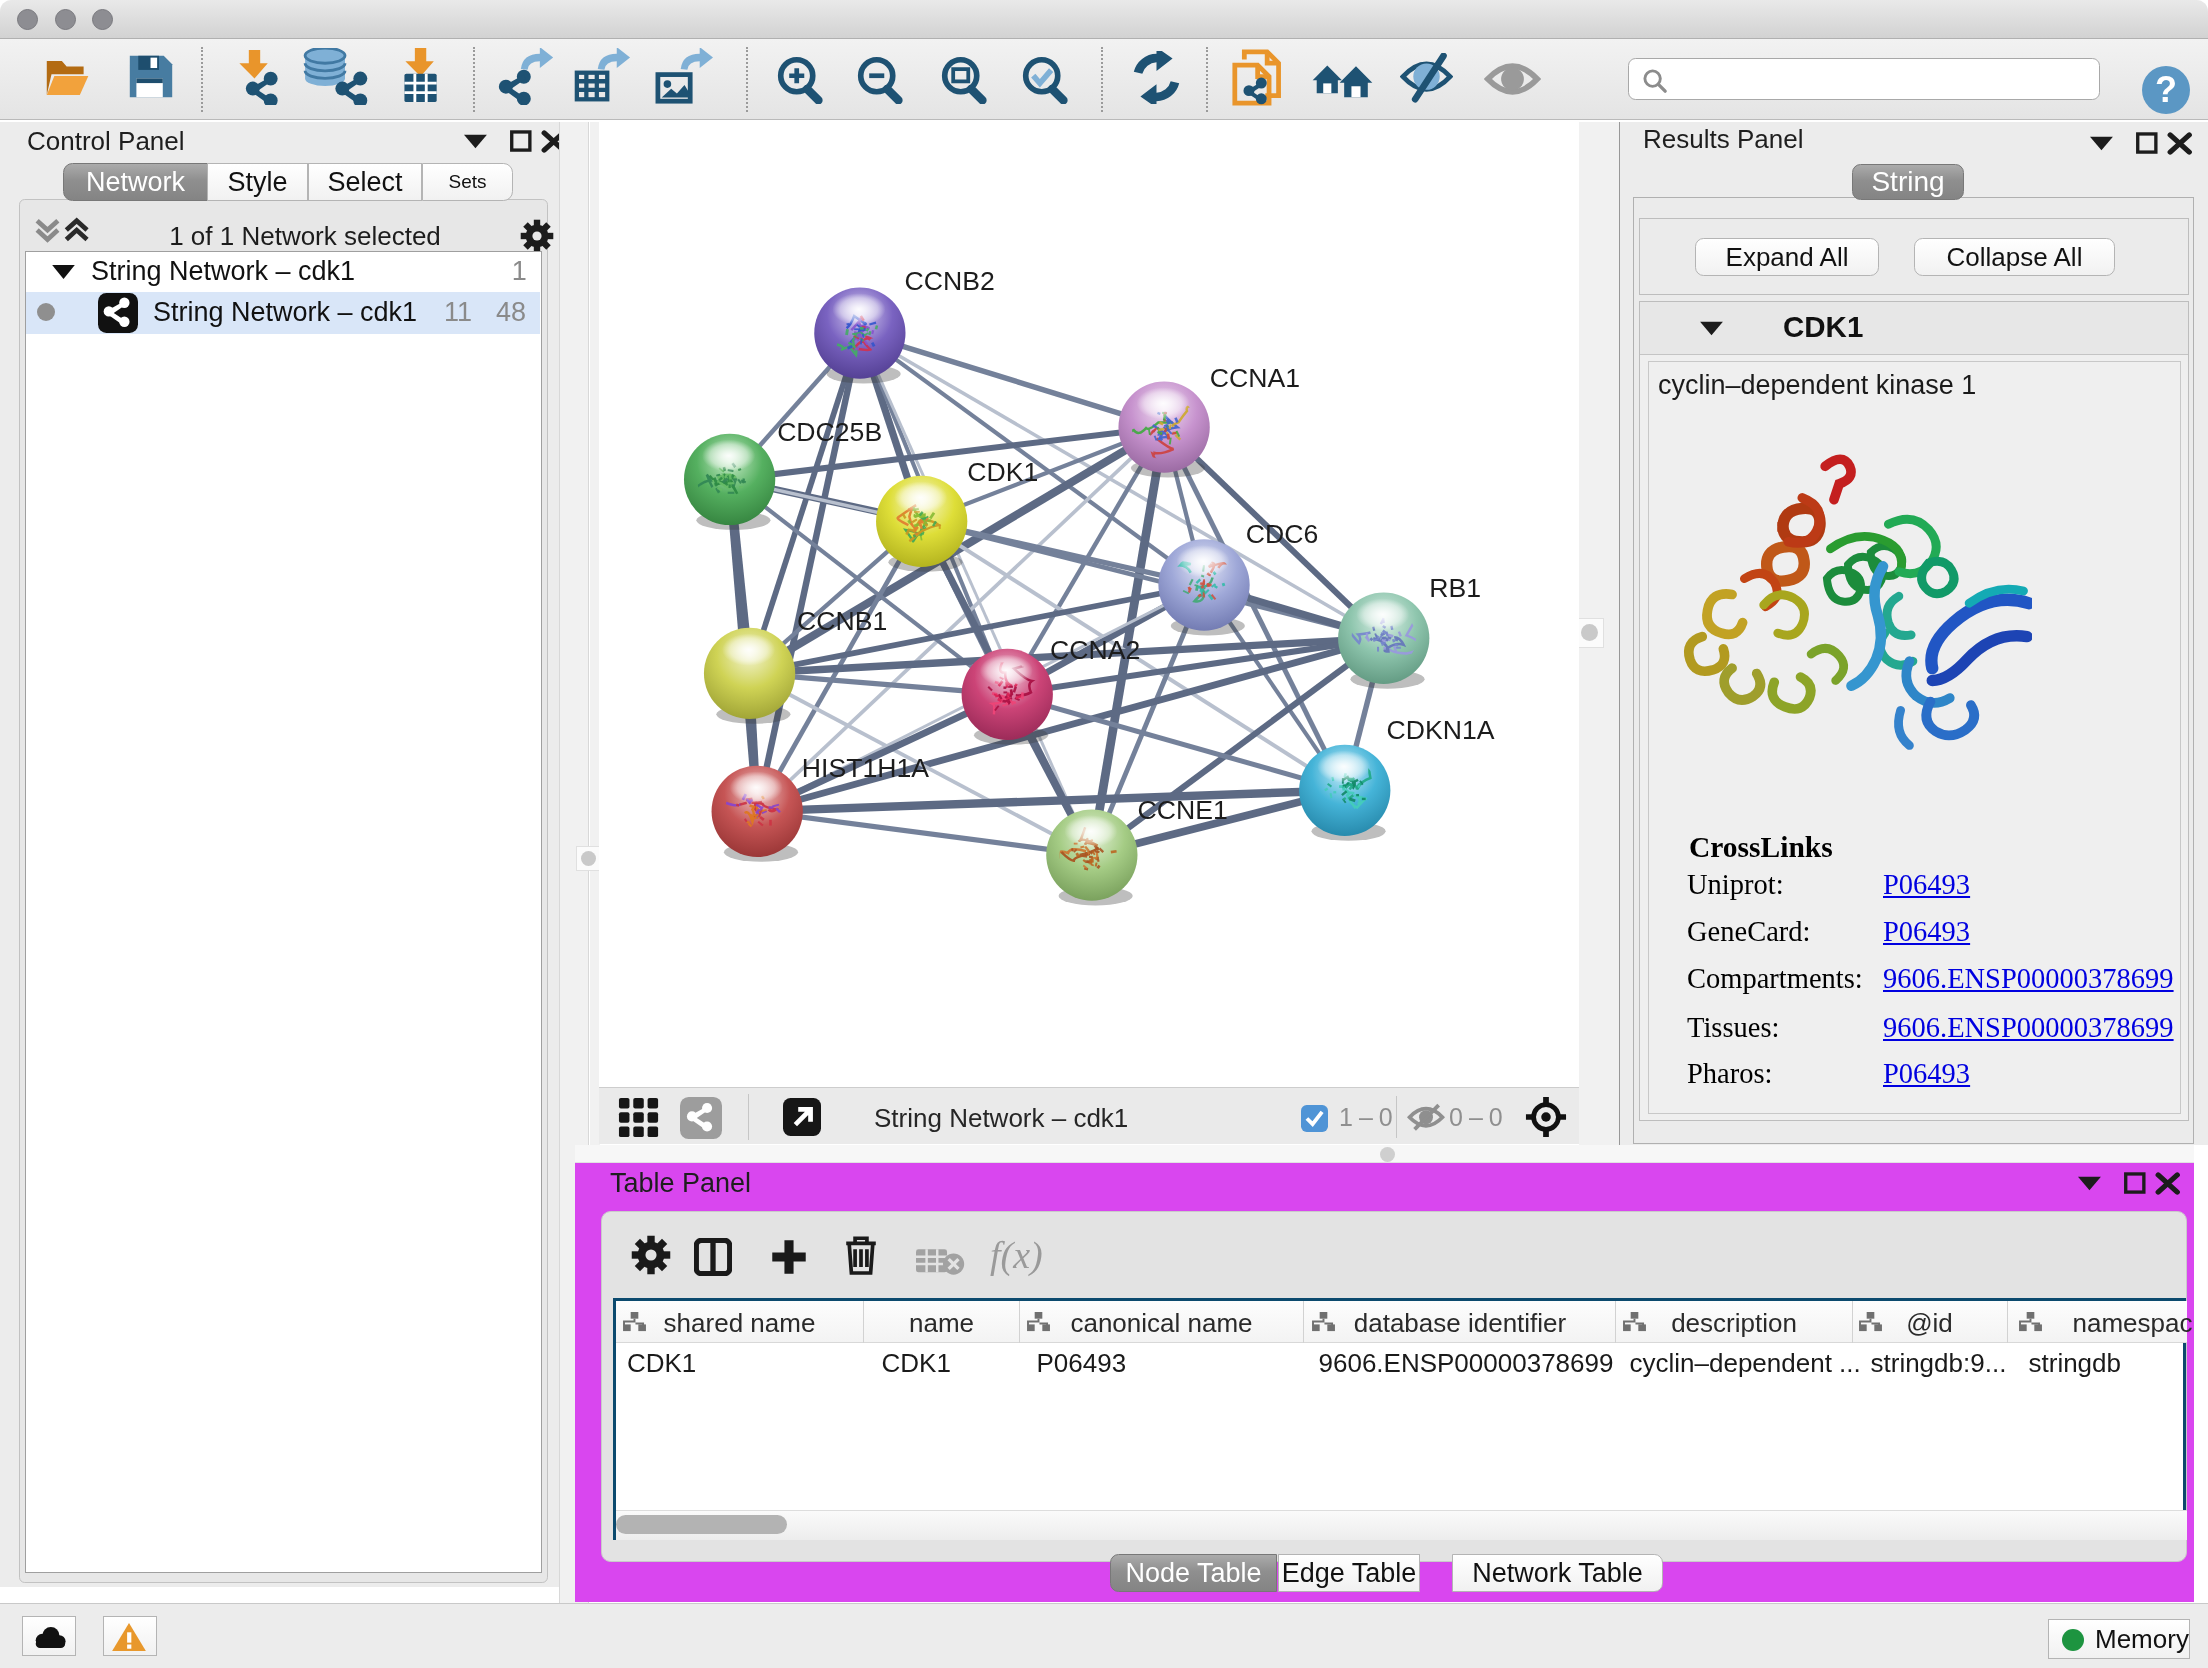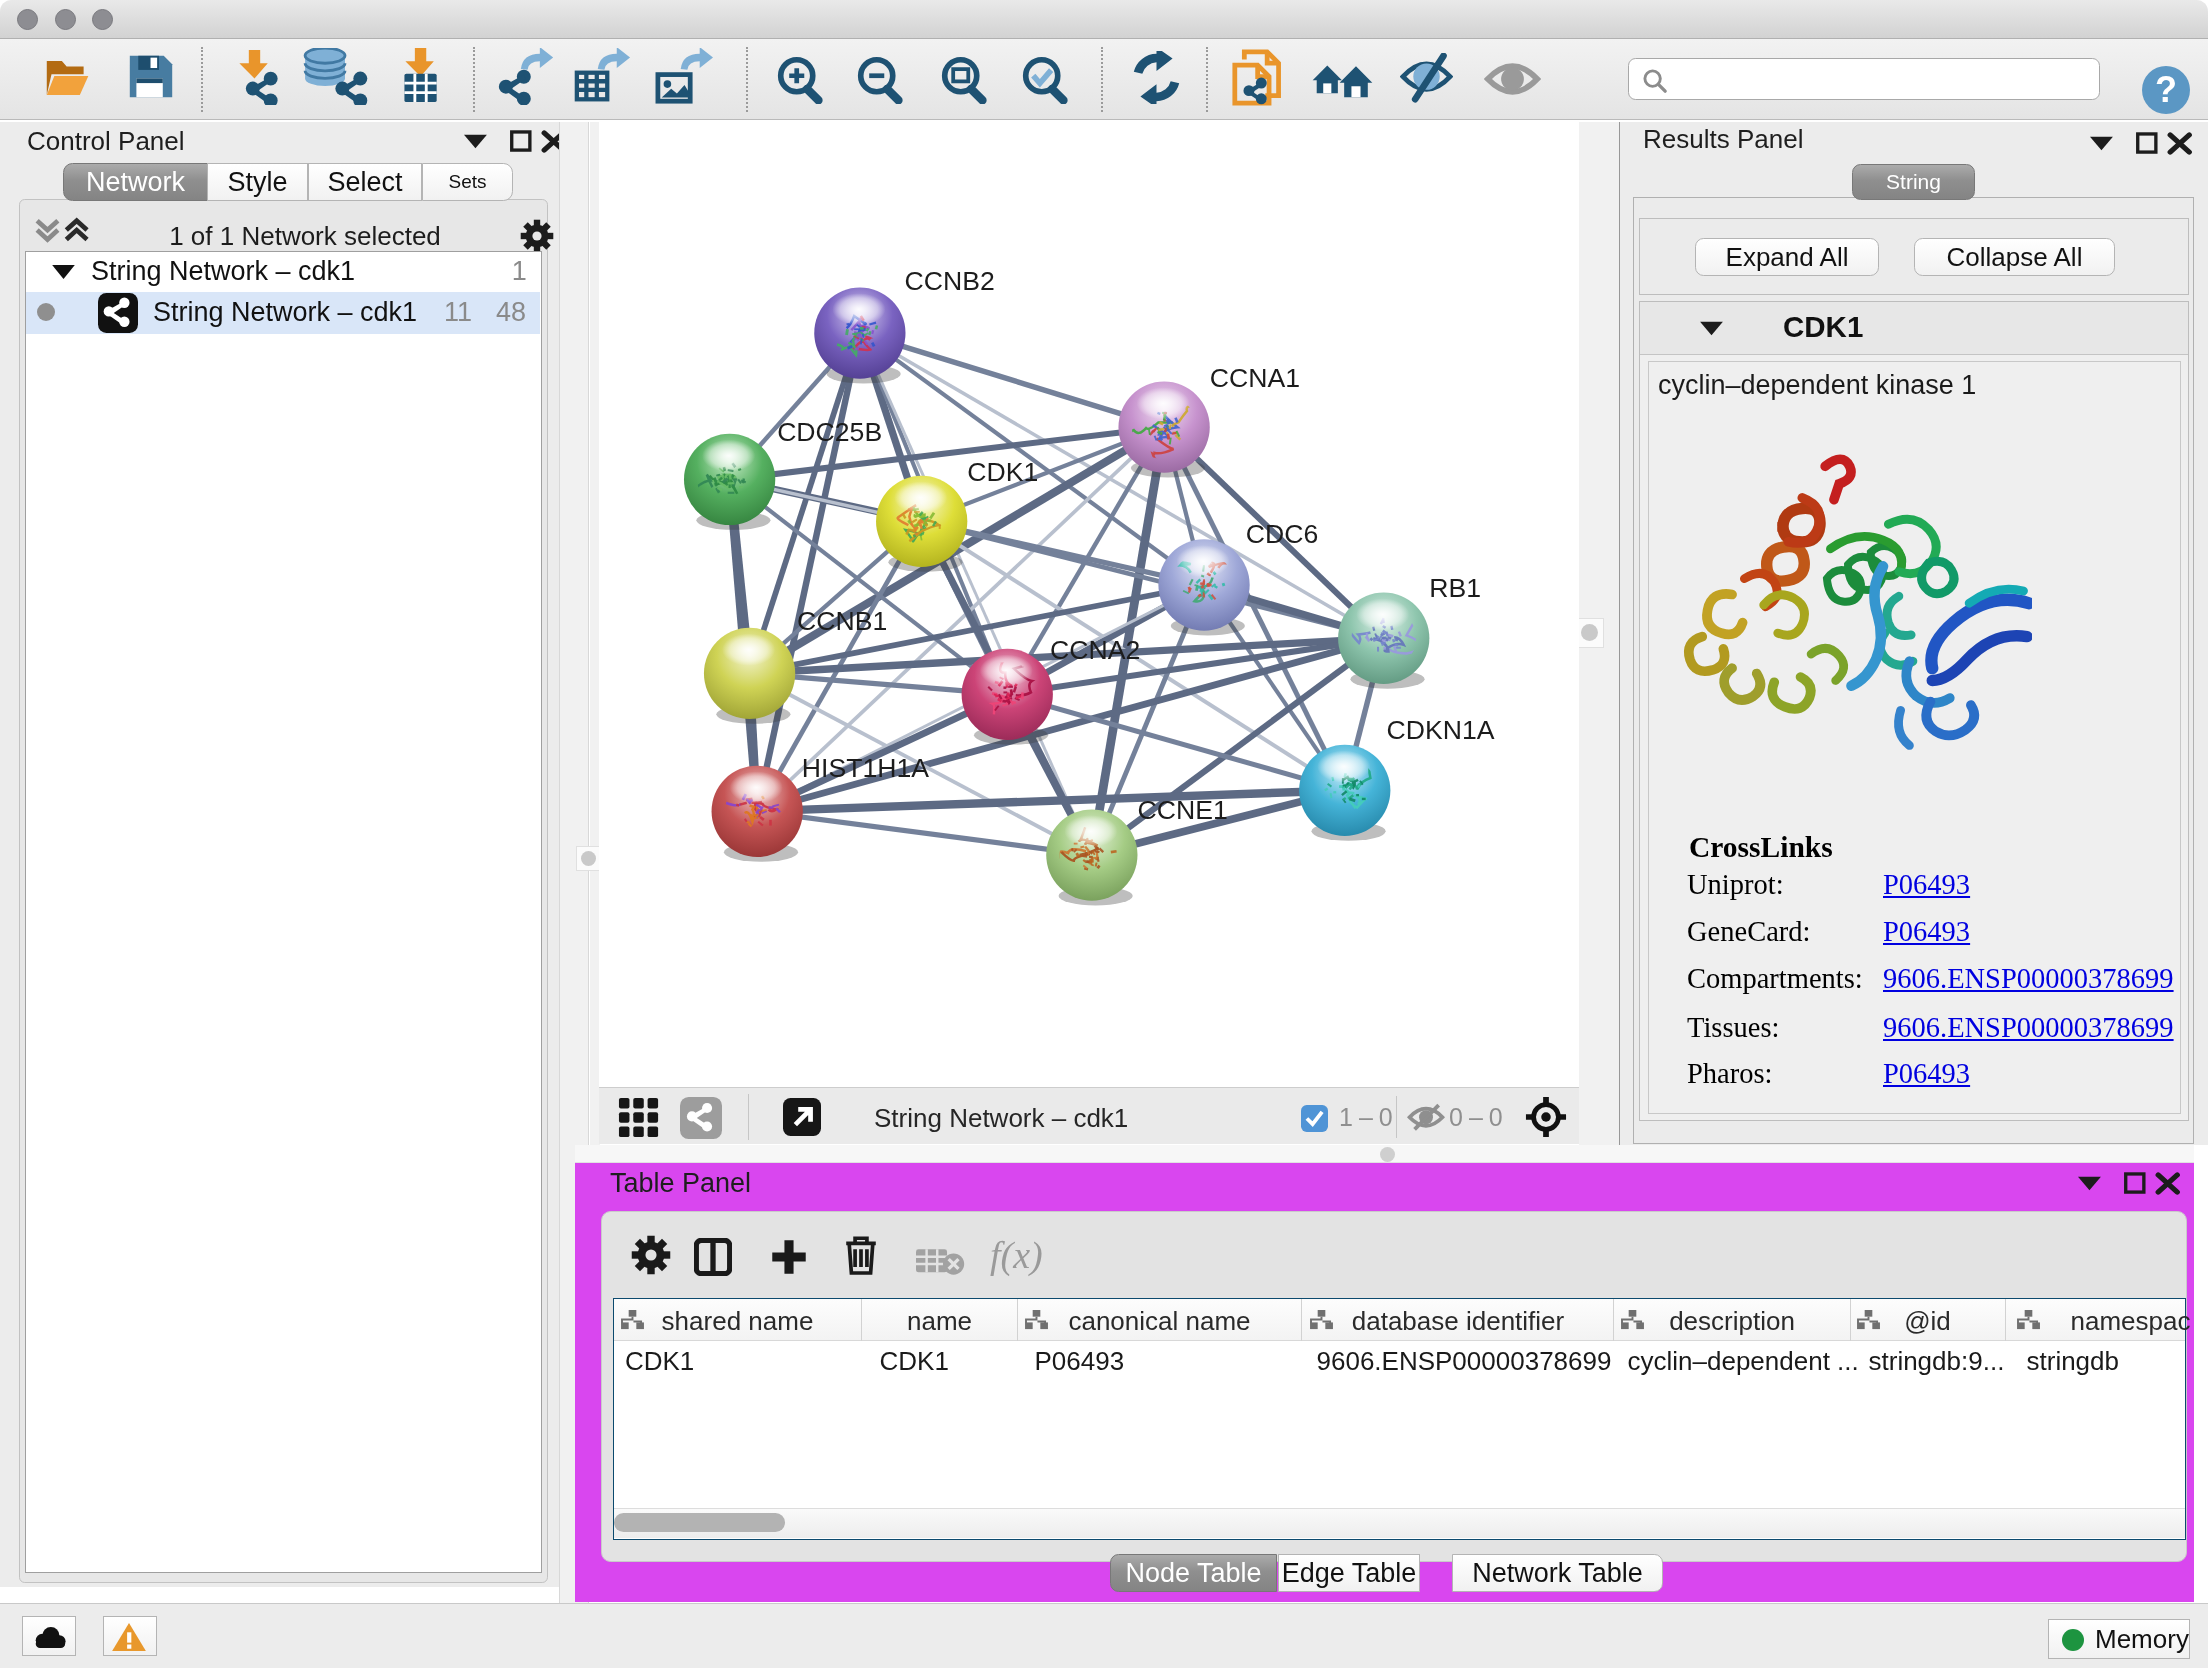--- a/index.html
+++ b/index.html
@@ -930,21 +930,21 @@
 </div>
 
 <div class="abs" style="left:1619px;top:122px;width:590px;height:1023px;background:#ececec;border-left:1.9px solid #989898">
 <div class="abs" style="left:23px;top:1.9px;font-size:26px;color:#1e1e1e">Results Panel</div>
 <svg class="abs" style="left:470px;top:9.5px" width="105" height="23" viewBox="0 0 110 24">
       <path d="M0 5 h24 l-12 14z" fill="#1c1c1c"></path>
       <rect x="50" y="2" width="19" height="19" fill="none" stroke="#1c1c1c" stroke-width="3.5"></rect>
       <path d="M84 3 l20 18 M104 3 l-20 18" stroke="#1c1c1c" stroke-width="5.5" stroke-linecap="round"></path>
     </svg>
 <div class="abs" style="left:13.3px;top:75px;width:561px;height:947px;background:#ebebeb;border:1px solid #b0b0b0"></div>
-<div class="abs graybtn" style="left:232px;top:42px;width:123px;height:36px;border-radius:8.6px;font-size:21px;text-align:center;line-height:34px">String</div>
+<div class="abs graybtn" style="left:232px;top:42px;width:112px;height:36px;border-radius:8.6px;font-size:28px;text-align:center;line-height:34px">String</div>
 <div class="abs" style="left:19px;top:96px;width:550px;height:77px;border:1px solid #bdbdbd"></div>
 <div class="abs whitebtn" style="left:75px;top:116px;width:184px;height:38px;border-radius:8.6px;font-size:26px;text-align:center;line-height:36px">Expand All</div>
 <div class="abs whitebtn" style="left:294px;top:116px;width:201px;height:38px;border-radius:8.6px;font-size:26px;text-align:center;line-height:36px">Collapse All</div>
 <div class="abs" style="left:19px;top:179px;width:550px;height:820px;border:1px solid #bdbdbd;background:#efefef">
   <div class="abs" style="left:0;top:0;width:548px;height:53px;background:#e7e7e7;border-bottom:1px solid #c4c4c4"></div>
   <svg class="abs" style="left:59px;top:17px" width="25" height="19" viewBox="0 0 26 20">
         <path d="M1 3 h24 l-12 14z" fill="#1c1c1c"></path>
       </svg>
   <div class="abs" style="left:143px;top:7.6px;font-size:29.5px;font-weight:bold;color:#111">CDK1</div>
   <div class="abs" style="left:7.6px;top:59px;width:533px;height:753px;border:1px solid #c8c8c8;background:#efefef"></div>
@@ -1023,21 +1023,21 @@
         <g fill="#a2a2a2">
           <rect x="0" y="4" width="38" height="28" rx="3"></rect>
         </g>
         <g stroke="#e3e3e3" stroke-width="3">
           <path d="M0 13 h38 M0 22 h38 M13 4 v28 M26 4 v28"></path>
         </g>
         <circle cx="46" cy="22" r="13" fill="#a2a2a2"></circle>
         <path d="M40 16 l12 12 M52 16 l-12 12" stroke="#e3e3e3" stroke-width="4"></path>
       </svg>
   <div class="abs" style="left:388px;top:21px;font-size:38px;color:#9a9a9a;font-family:'Liberation Serif',serif;font-style:italic">f(x)</div>
-  <div class="abs" style="left:10.5px;top:86px;width:1573px;height:242px;background:#fff;border:1px solid #0c4a6e">
+  <div class="abs" style="left:10.5px;top:86px;width:1573px;height:242px;background:#fff;border:3px solid #0c4a6e">
     <div class="abs" style="left:0;top:0;width:1571px;height:42px;background:linear-gradient(#fdfdfd,#f3f3f3);border-bottom:1.9px solid #d8d8d8">
       <div class="abs" style="left:0px;top:0;width:248px;height:42px;border-right:1.9px solid #d2d2d2">
             <svg class="abs" style="left:7.6px;top:10.5px" width="23" height="21" viewBox="0 0 24 22">
               <g fill="#707070">
                 <rect x="8" y="0" width="8" height="7"></rect>
                 <rect x="0" y="13" width="8" height="7"></rect>
                 <rect x="16" y="13" width="8" height="7"></rect>
                 <path d="M11 7 h2 v4 h-11 v3 h-2 v-5 h11zM13 11 h9 v5 h-2 v-3 h-7z"></path>
               </g>
             </svg>

